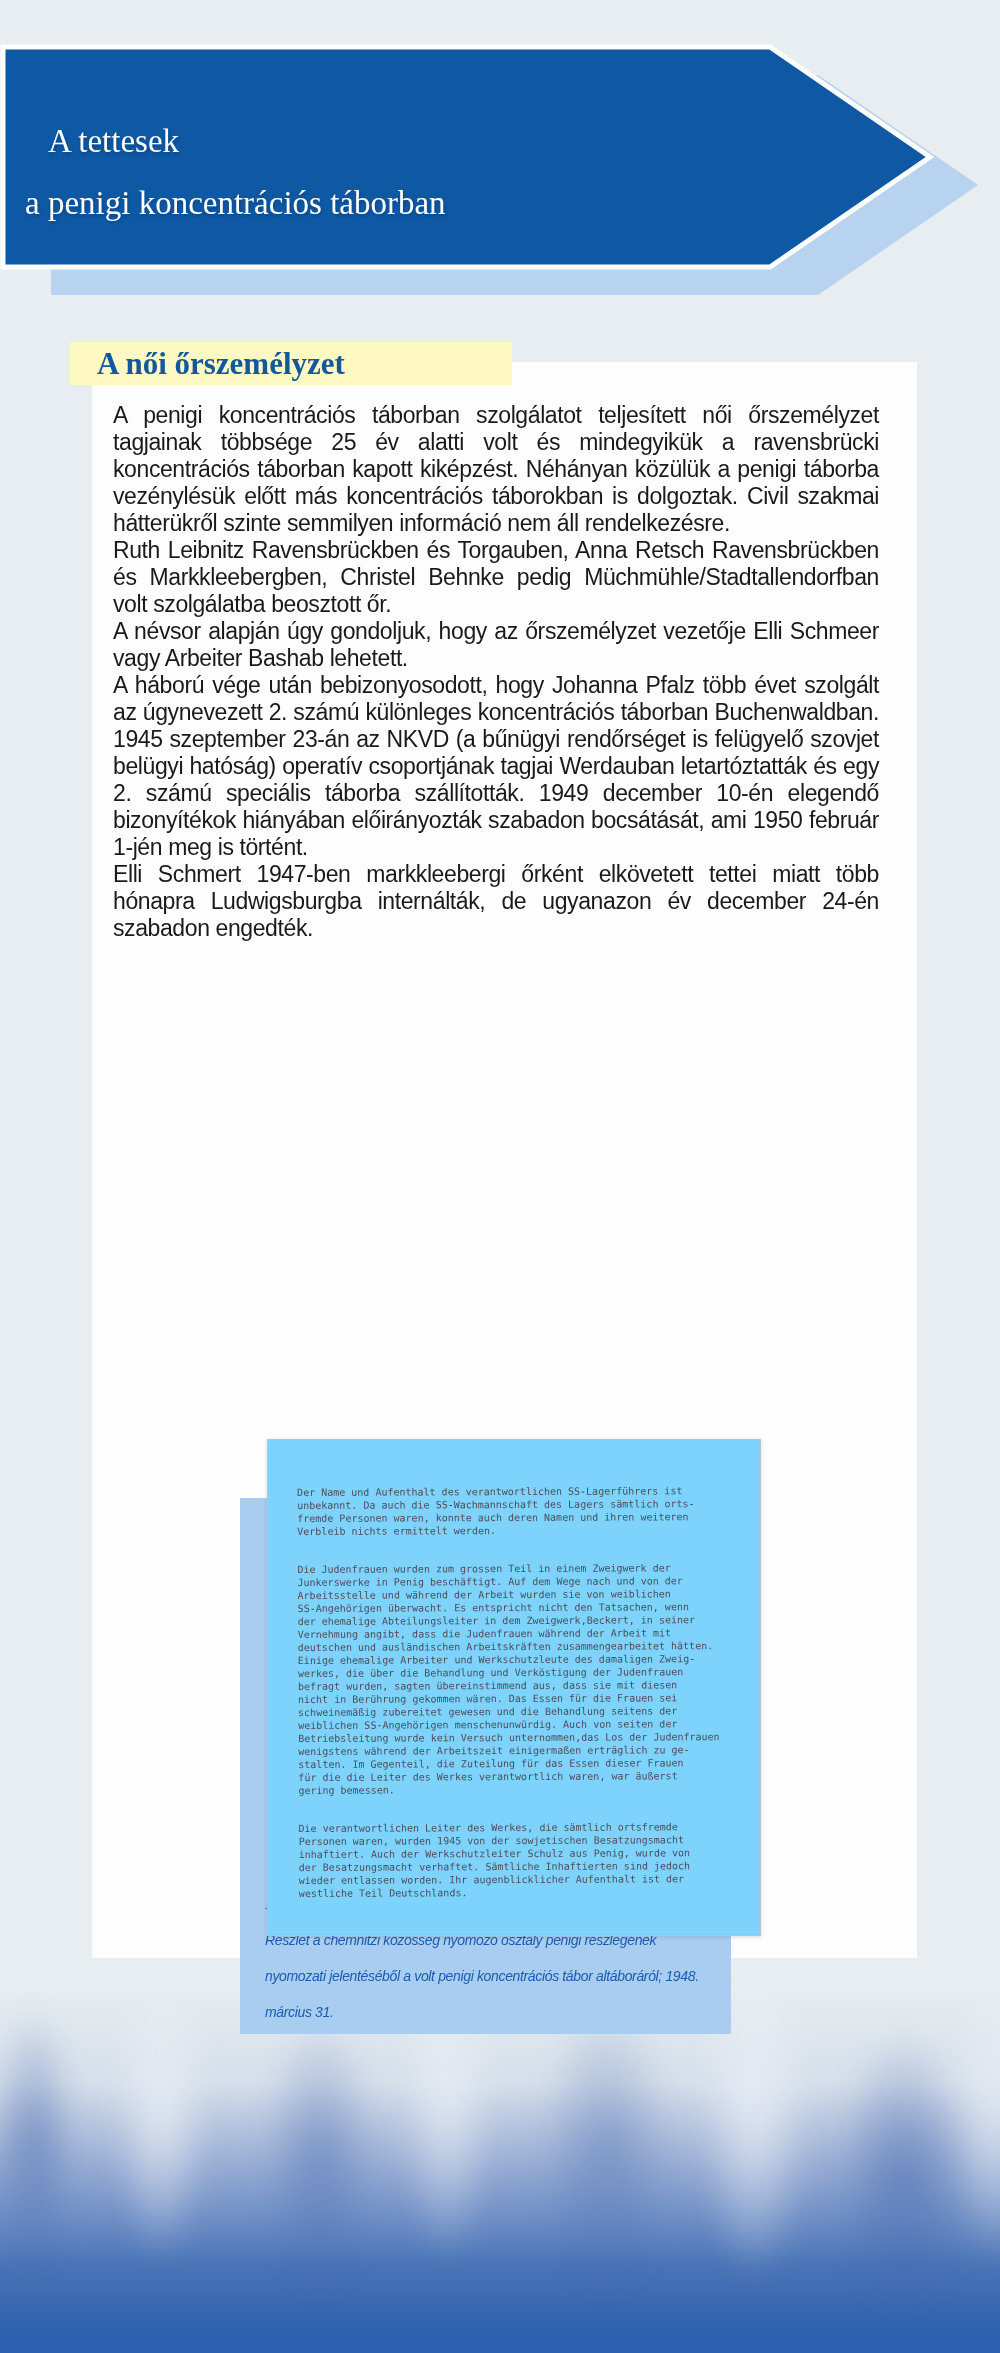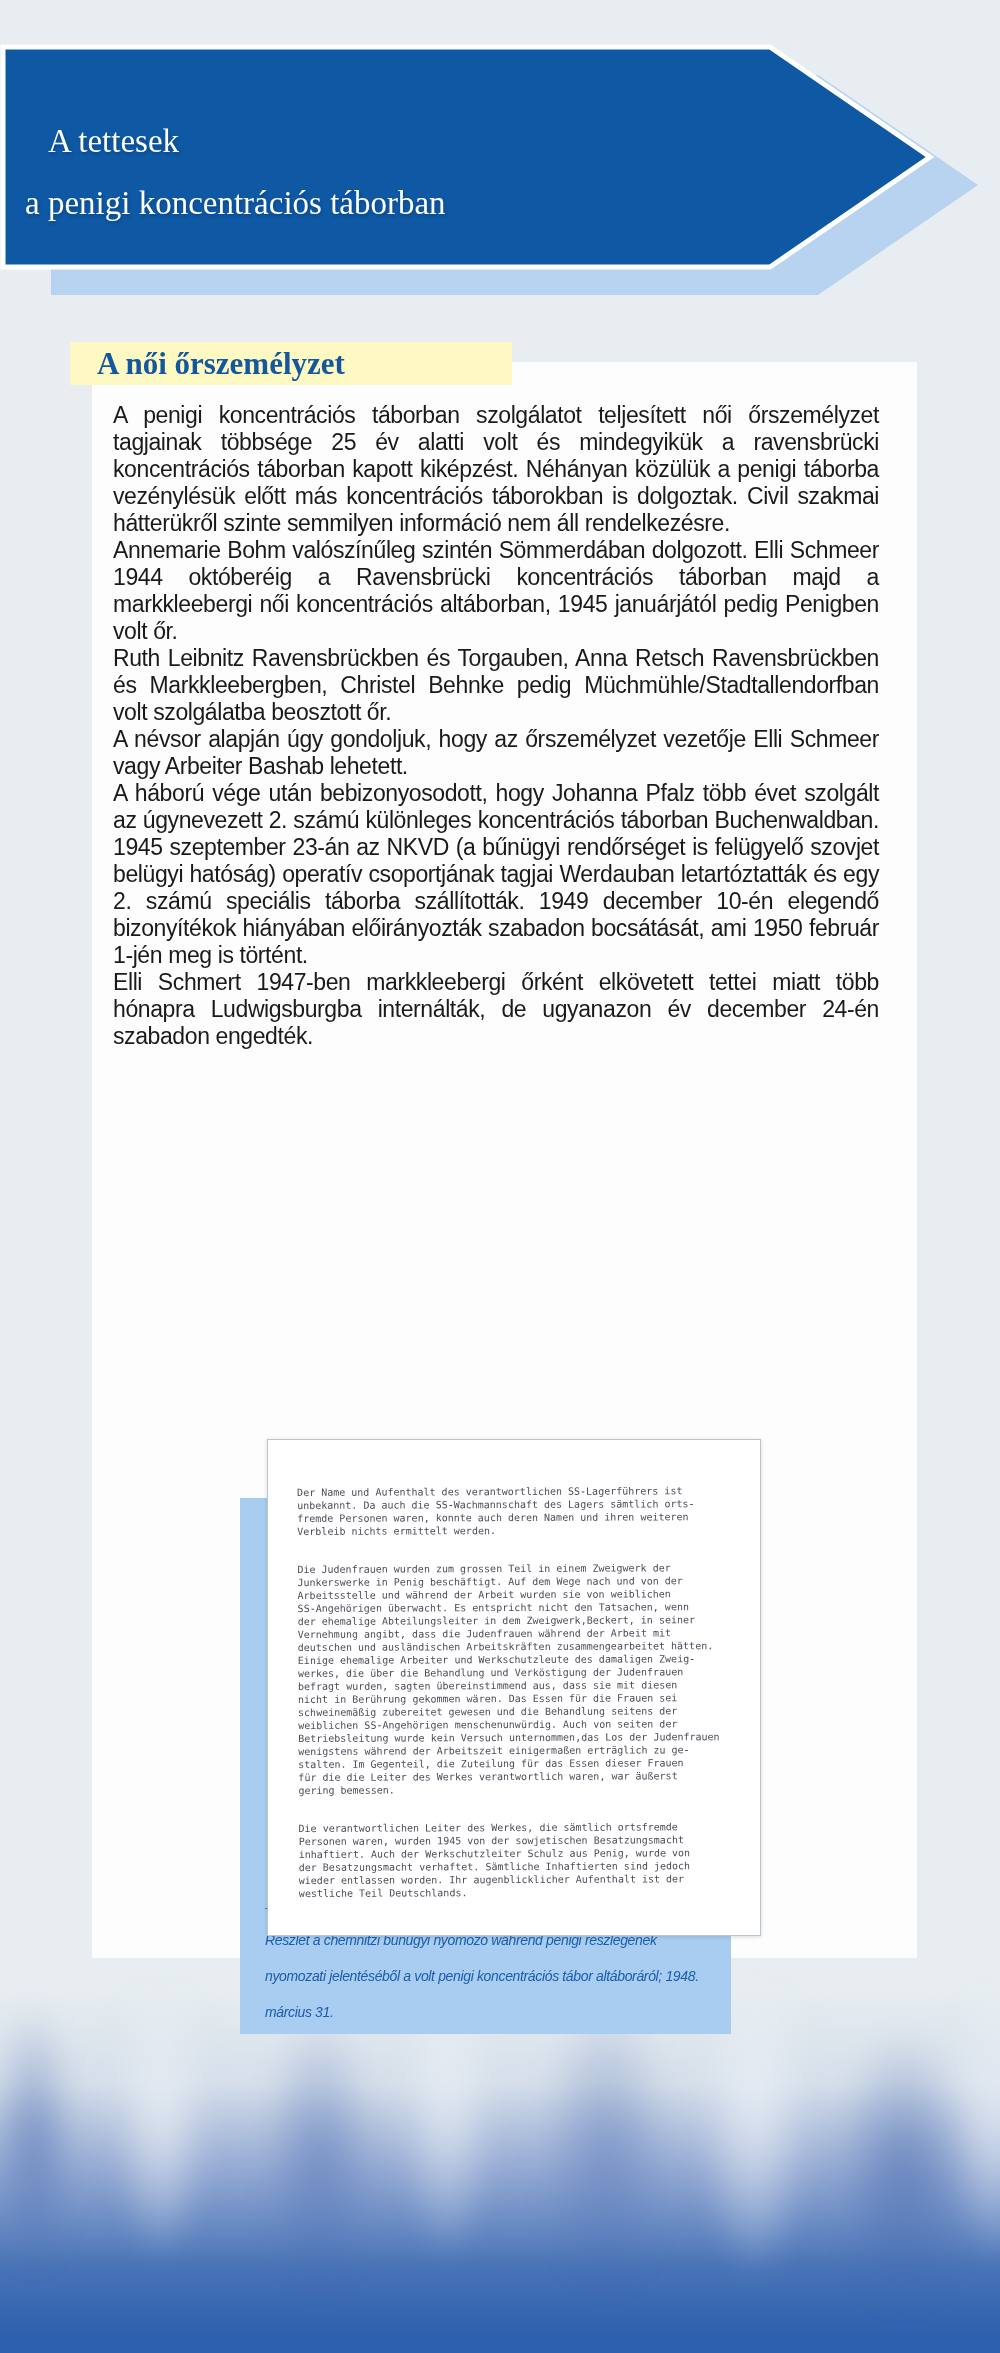--- a/index.html
+++ b/index.html
@@ -63,21 +63,21 @@
     position:absolute;left:25px;top:388px;
     color:#1a5cae;
     font-style:italic;
     font-size:14px;line-height:36px;
     letter-spacing:-0.35px;
     white-space:nowrap;
   }
   .document-scan{
     position:absolute;left:267px;top:1439px;z-index:3;
     width:494px;height:497px;
-    background:#ffffff;
+    background:#7dd3fc;
     border:1px solid #bcc3cd;
     box-shadow:0 1px 4px rgba(40,60,90,.18);
     box-sizing:border-box;
     padding:32px 24px 12px 30px;
     overflow:hidden;
   }
   .scan-text{
     transform:rotate(-0.25deg);
     font-family:"DejaVu Sans Mono",monospace;
     font-size:10px;line-height:13px;
@@ -127,31 +127,30 @@
 
   <div class="title-block">
     <div class="title-line1">A tettesek</div>
     <div class="title-line2">a penigi koncentrációs táborban</div>
   </div>
 
   <div class="section-heading">A női őrszemélyzet</div>
 
   <div class="body-text">
     <p>A penigi koncentrációs táborban szolgálatot teljesített női őrszemélyzet tagjainak többsége 25 év alatti volt és mindegyikük a ravensbrücki koncentrációs táborban kapott kiképzést. Néhányan közülük a penigi táborba vezénylésük előtt más koncentrációs táborokban is dolgoztak. Civil szakmai hátterükről szinte semmilyen információ nem áll rendelkezésre.</p>
-    <p>Annemarie Bohm valószínűleg szintén Sömmerdában dolgozott. Elli Schmeer 1944 októberéig a Ravensbrücki koncentrációs táborban majd a markkleebergi női koncentrációs altáborban, 1945 januárjától pedig Penigben volt őr.</p>
     <p>Ruth Leibnitz Ravensbrückben és Torgauben, Anna Retsch Ravensbrückben és Markkleebergben, Christel Behnke pedig Müchmühle/Stadtallendorfban volt szolgálatba beosztott őr.</p>
     <p>A névsor alapján úgy gondoljuk, hogy az őrszemélyzet vezetője Elli Schmeer vagy Arbeiter Bashab lehetett.</p>
     <p>A háború vége után bebizonyosodott, hogy Johanna Pfalz több évet szolgált az úgynevezett 2. számú különleges koncentrációs táborban Buchenwaldban. 1945 szeptember 23-án az NKVD (a bűnügyi rendőrséget is felügyelő szovjet belügyi hatóság) operatív csoportjának tagjai Werdauban letartóztatták és egy 2. számú speciális táborba szállították. 1949 december 10-én elegendő bizonyítékok hiányában előirányozták szabadon bocsátását, ami 1950 február 1-jén meg is történt.</p>
     <p>Elli Schmert 1947-ben markkleebergi őrként elkövetett tettei miatt több hónapra Ludwigsburgba internálták, de ugyanazon év december 24-én szabadon engedték.</p>
   </div>
 
   <div class="figure-panel">
     <div class="figure-caption">
       <div>1. ábra:</div>
-      <div>Részlet a chemnitzi bűnügyi nyomozó während penigi részlegének</div>
+      <div>Részlet a chemnitzi közösség nyomozó osztály penigi részlegének</div>
       <div>nyomozati jelentéséből a volt penigi koncentrációs tábor altáboráról; 1948.</div>
       <div>március 31.</div>
     </div>
   </div>
 
   <div class="document-scan">
     <div class="scan-text">
       <p>Der Name und Aufenthalt des verantwortlichen SS-Lagerführers ist
 unbekannt. Da auch die SS-Wachmannschaft des Lagers sämtlich orts-
 fremde Personen waren, konnte auch deren Namen und ihren weiteren

